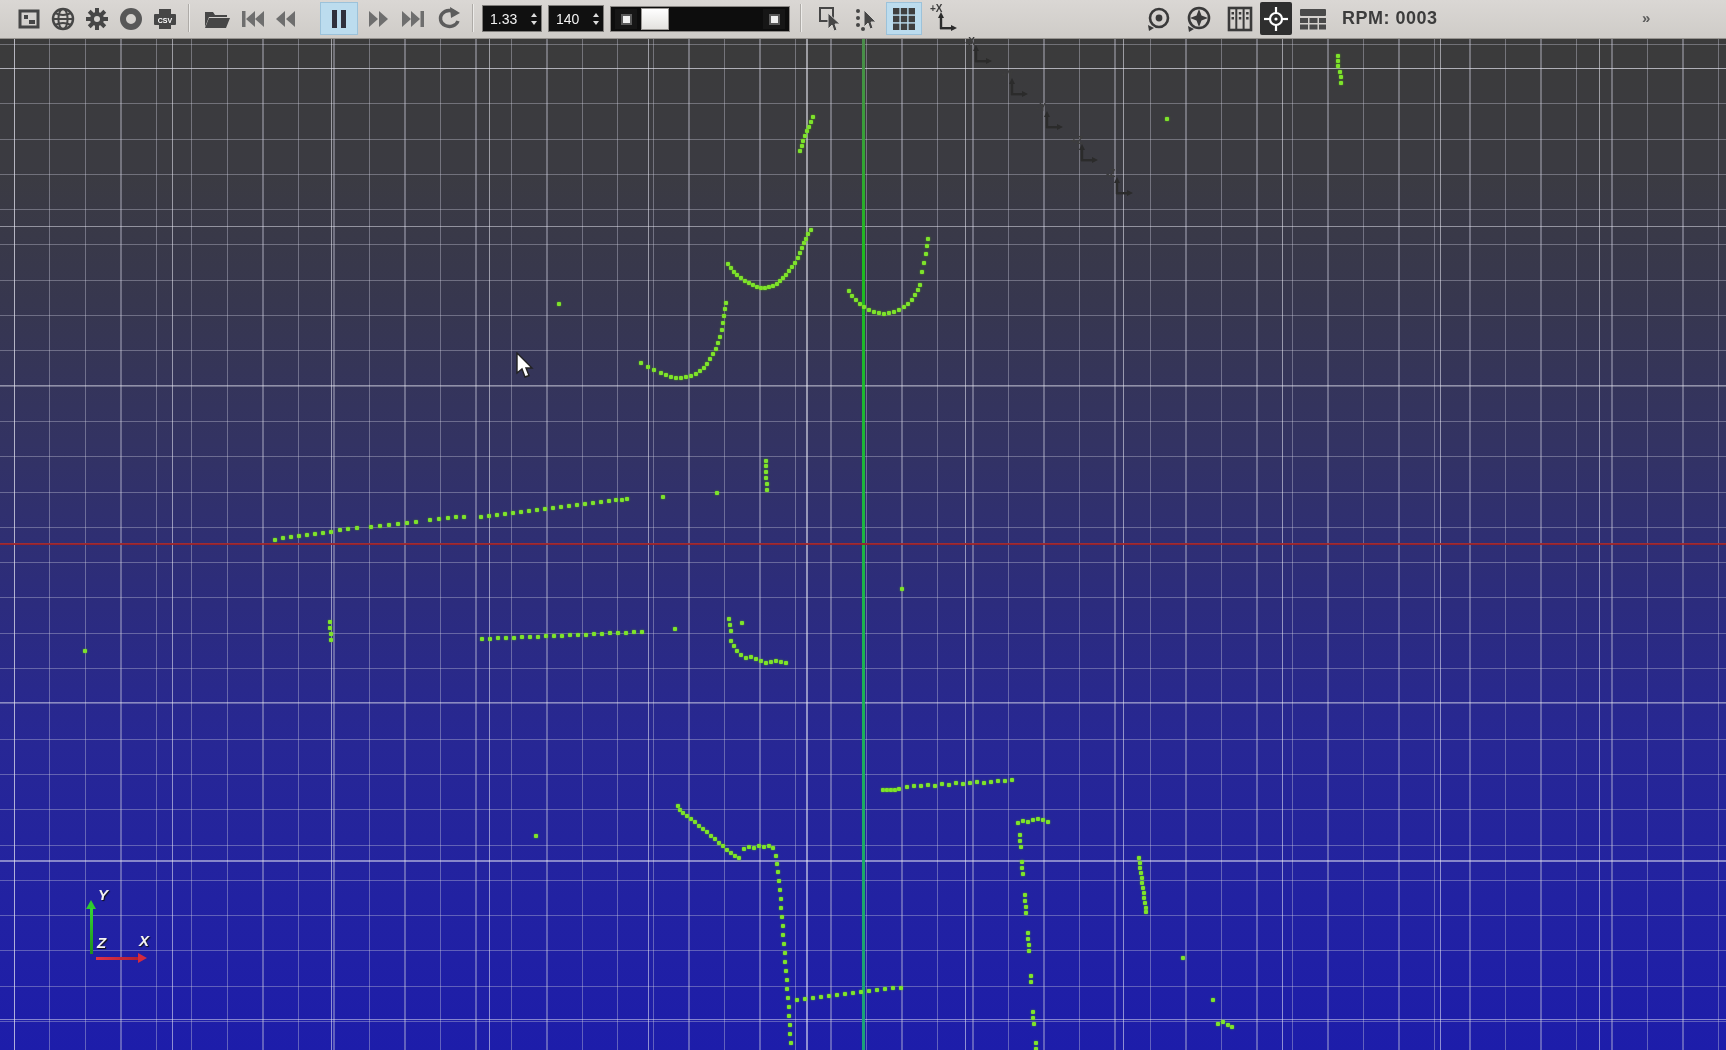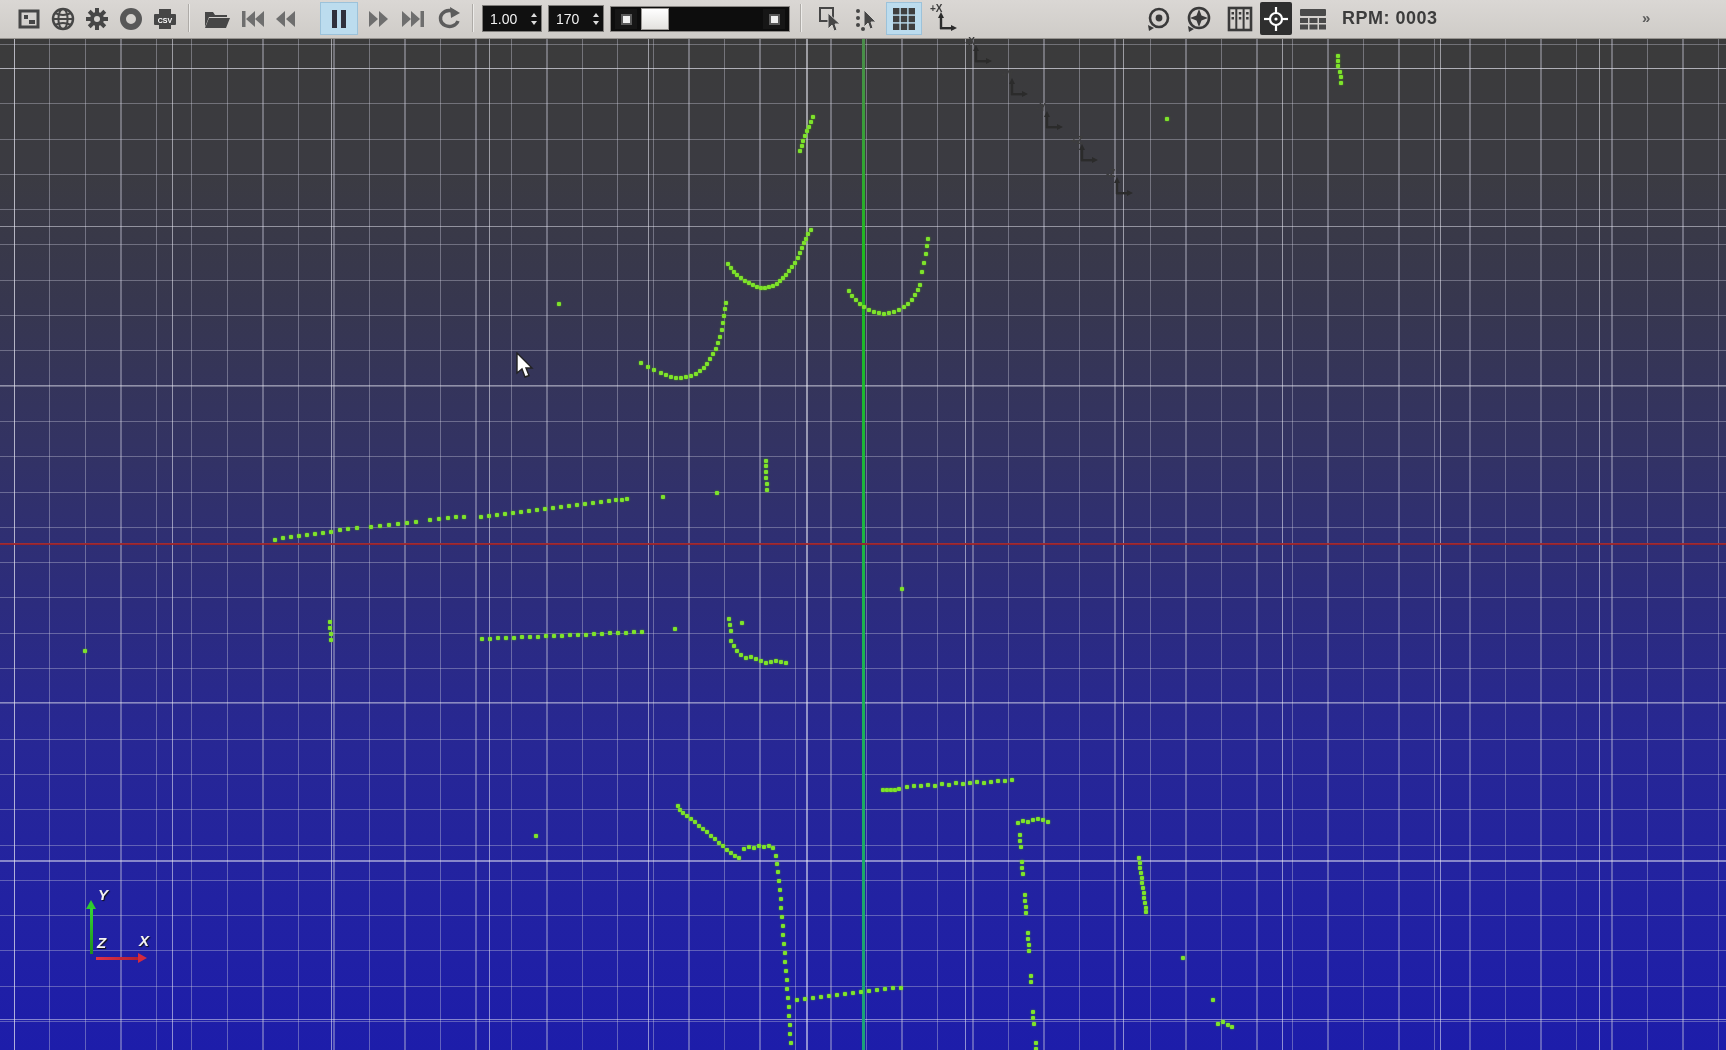--- a/index.html
+++ b/index.html
@@ -195,29 +195,29 @@
   <div class="tbtn" style="left:432px">
     <svg width="26" height="24" viewBox="0 0 26 24">
       <path d="M20,6 A9,8 0 1 0 22,14" fill="none" stroke="#5c5c5c" stroke-width="3.4"></path>
       <polygon points="14,0 24,6 15,11" fill="#5c5c5c"></polygon>
     </svg>
   </div>
 
   <div class="sep" style="left:472px"></div>
 
   <div class="spinbox" style="left:482px;width:60px">
-    <span>1.00</span>
+    <span>1.33</span>
     <span class="spincol">
       <span class="spin-up"></span>
       <span class="spin-down"></span>
     </span>
   </div>
 
   <div class="spinbox" style="left:548px;width:56px">
-    <span>170</span>
+    <span>140</span>
     <span class="spincol">
       <span class="spin-up"></span>
       <span class="spin-down"></span>
     </span>
   </div>
 
   <div id="frame-slider">
     <div class="slider-endbtn" style="left:4px">
         <div class="sq"></div>
       </div>

